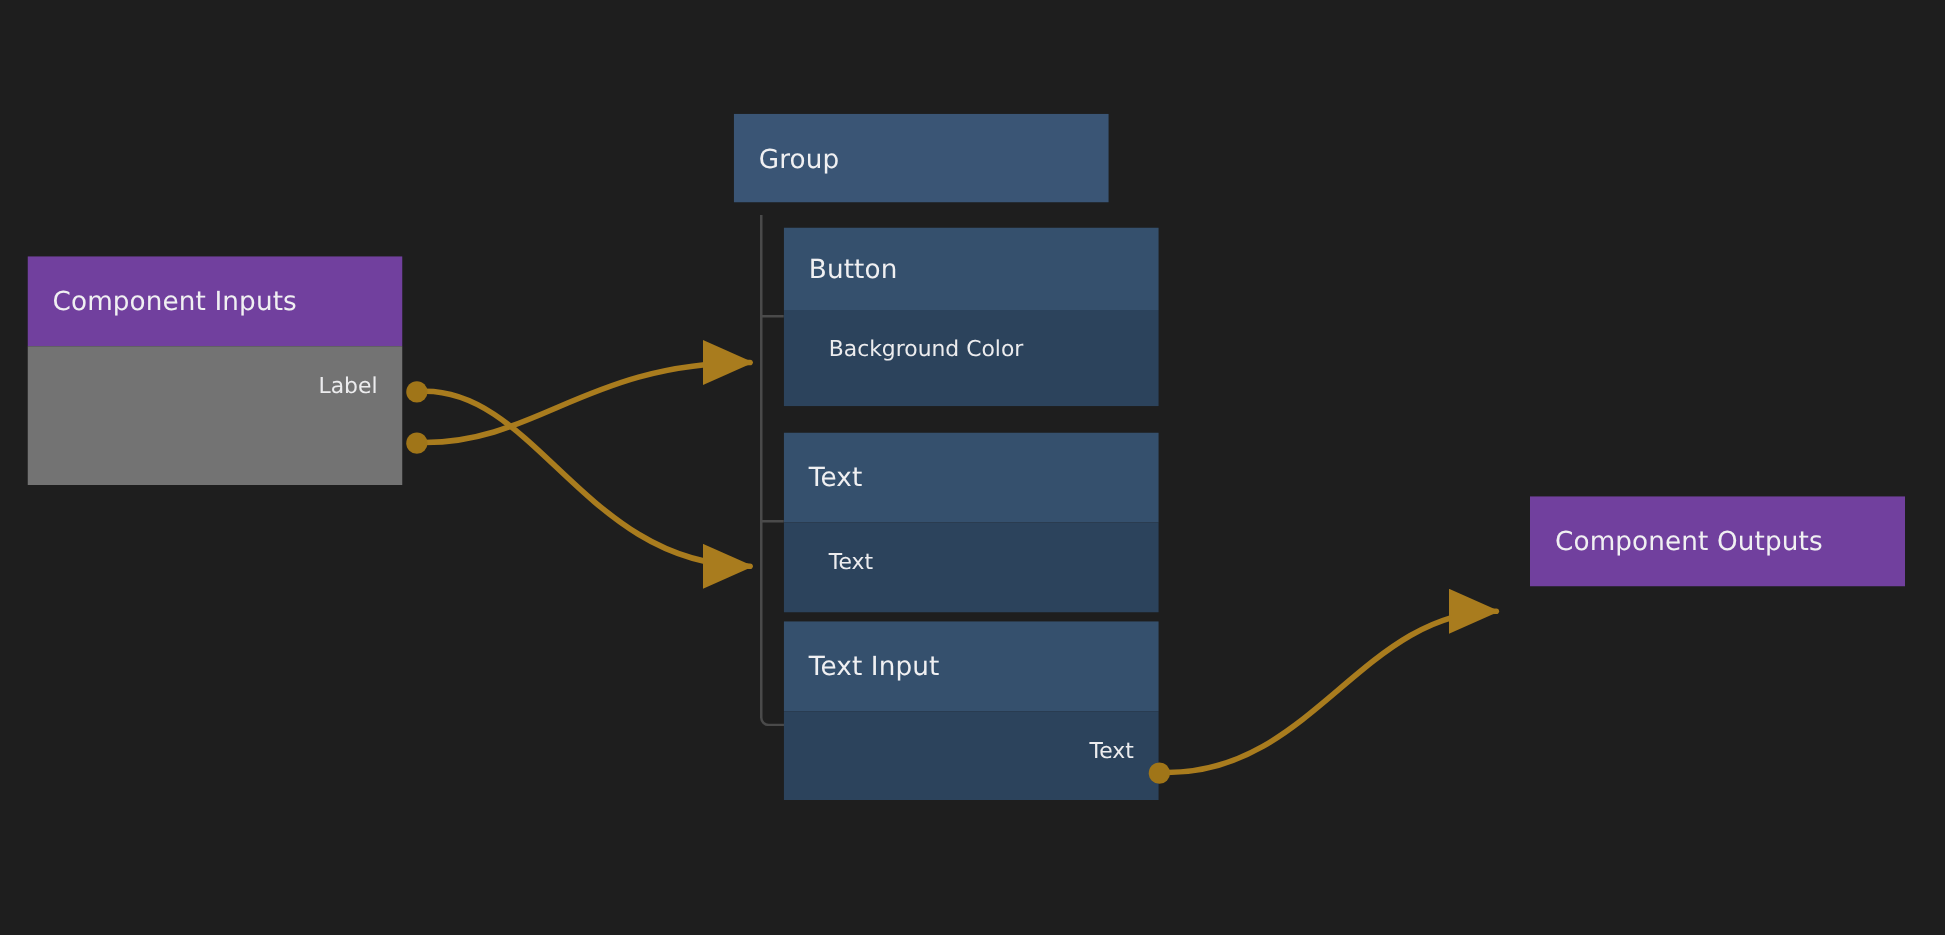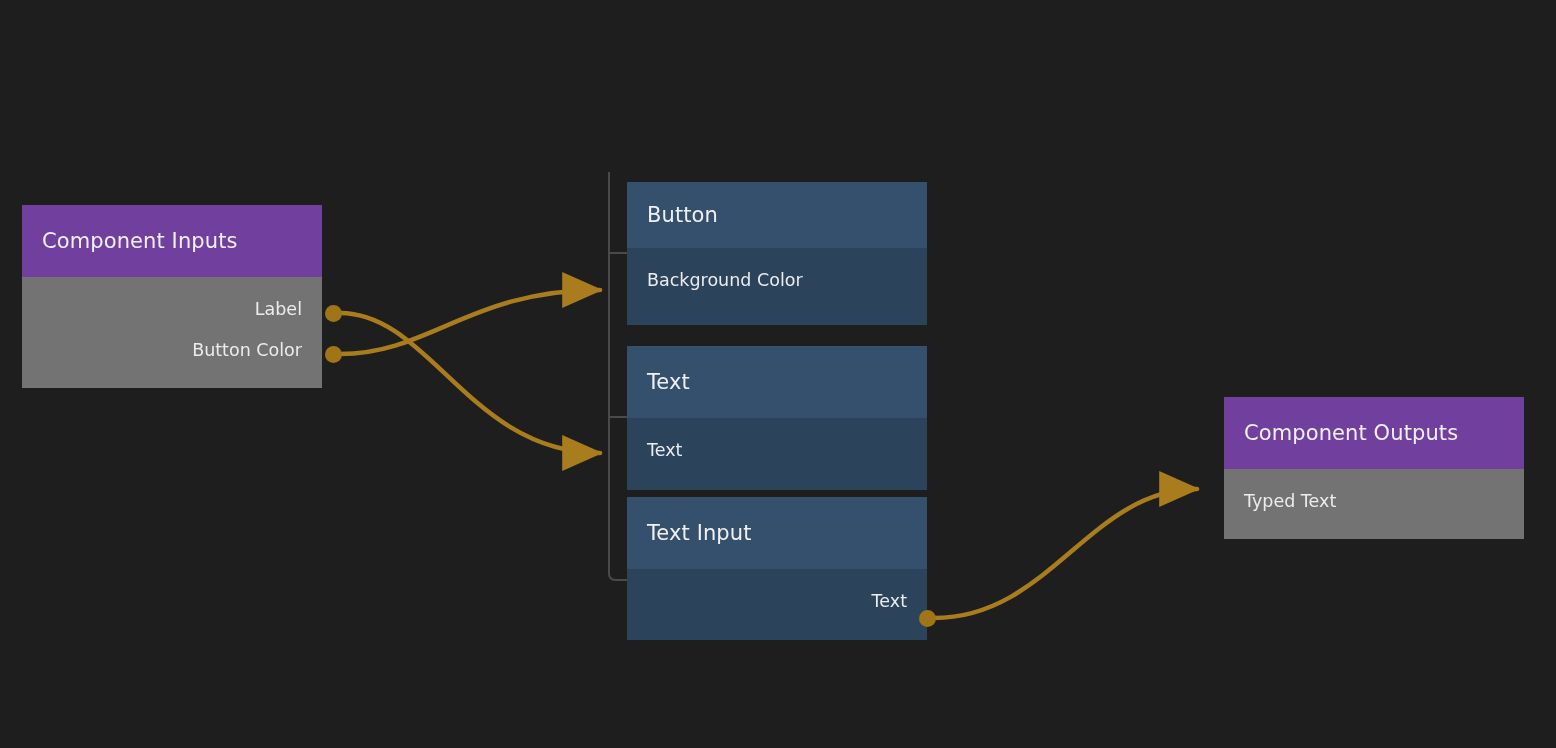--- a/index.html
+++ b/index.html
@@ -48,21 +48,21 @@
   .port-row {
     display:flex;
     align-items:center;
     height:20px;
     margin-bottom:21px;
     color:#ececee;
     font-size:17.5px;
     white-space:nowrap;
   }
   .port-row.out { justify-content:flex-end; padding-right:20px; }
-  .port-row.in  { justify-content:flex-start; padding-left:20px; }
+  .port-row.in  { justify-content:flex-start; padding-left:36px; }
 
   
   .node.purple .node-header { background:#71409e; }
   .node.purple .node-body   { background:#737373; }
 
   
   .node.slate .node-header  { background:#35506d; }
   .node.slate .node-body    { background:#2c435c; }
 
   
@@ -119,26 +119,26 @@
   <div class="tree-elbow" style="left:608px; top:172px; width:20px; height:409px;"></div>
   <div class="tree-stem" style="left:608px; top:252px; width:19px; height:2px;"></div>
   <div class="tree-stem" style="left:608px; top:416px; width:19px; height:2px;"></div>
 
   <div class="node purple" style="left:22px; top:205px; width:300px; height:183px;justify-content:flex-end;">
     <div class="node-header" style="height:72px;">Component Inputs</div>
     <div class="node-body">
       <div class="port-row out">
         <span>Label</span>
       </div>
-      <div class="port-row out">
-        <span>Button Color</span>
-      </div>
     </div>
   </div>
 
+  <div class="node group" style="left:587px; top:91px; width:300px; height:71px;">
+    <div class="node-header">Group</div>
+  </div>
 
   <div class="node slate" style="left:627px; top:182px; width:300px; height:143px;">
     <div class="node-header" style="height:66px;">Button</div>
     <div class="node-body">
       <div class="port-row in">
         <span>Background Color</span>
       </div>
     </div>
   </div>
 
@@ -155,20 +155,15 @@
     <div class="node-header" style="height:72px;">Text Input</div>
     <div class="node-body">
       <div class="port-row out">
         <span>Text</span>
       </div>
     </div>
   </div>
 
   <div class="node purple" style="left:1224px; top:382px; width:300px; height:142px;margin-top:15px;">
     <div class="node-header" style="height:72px;">Component Outputs</div>
-    <div class="node-body">
-      <div class="port-row in">
-        <span>Typed Text</span>
-      </div>
-    </div>
   </div>
 
 </div>
 
 </body></html>

